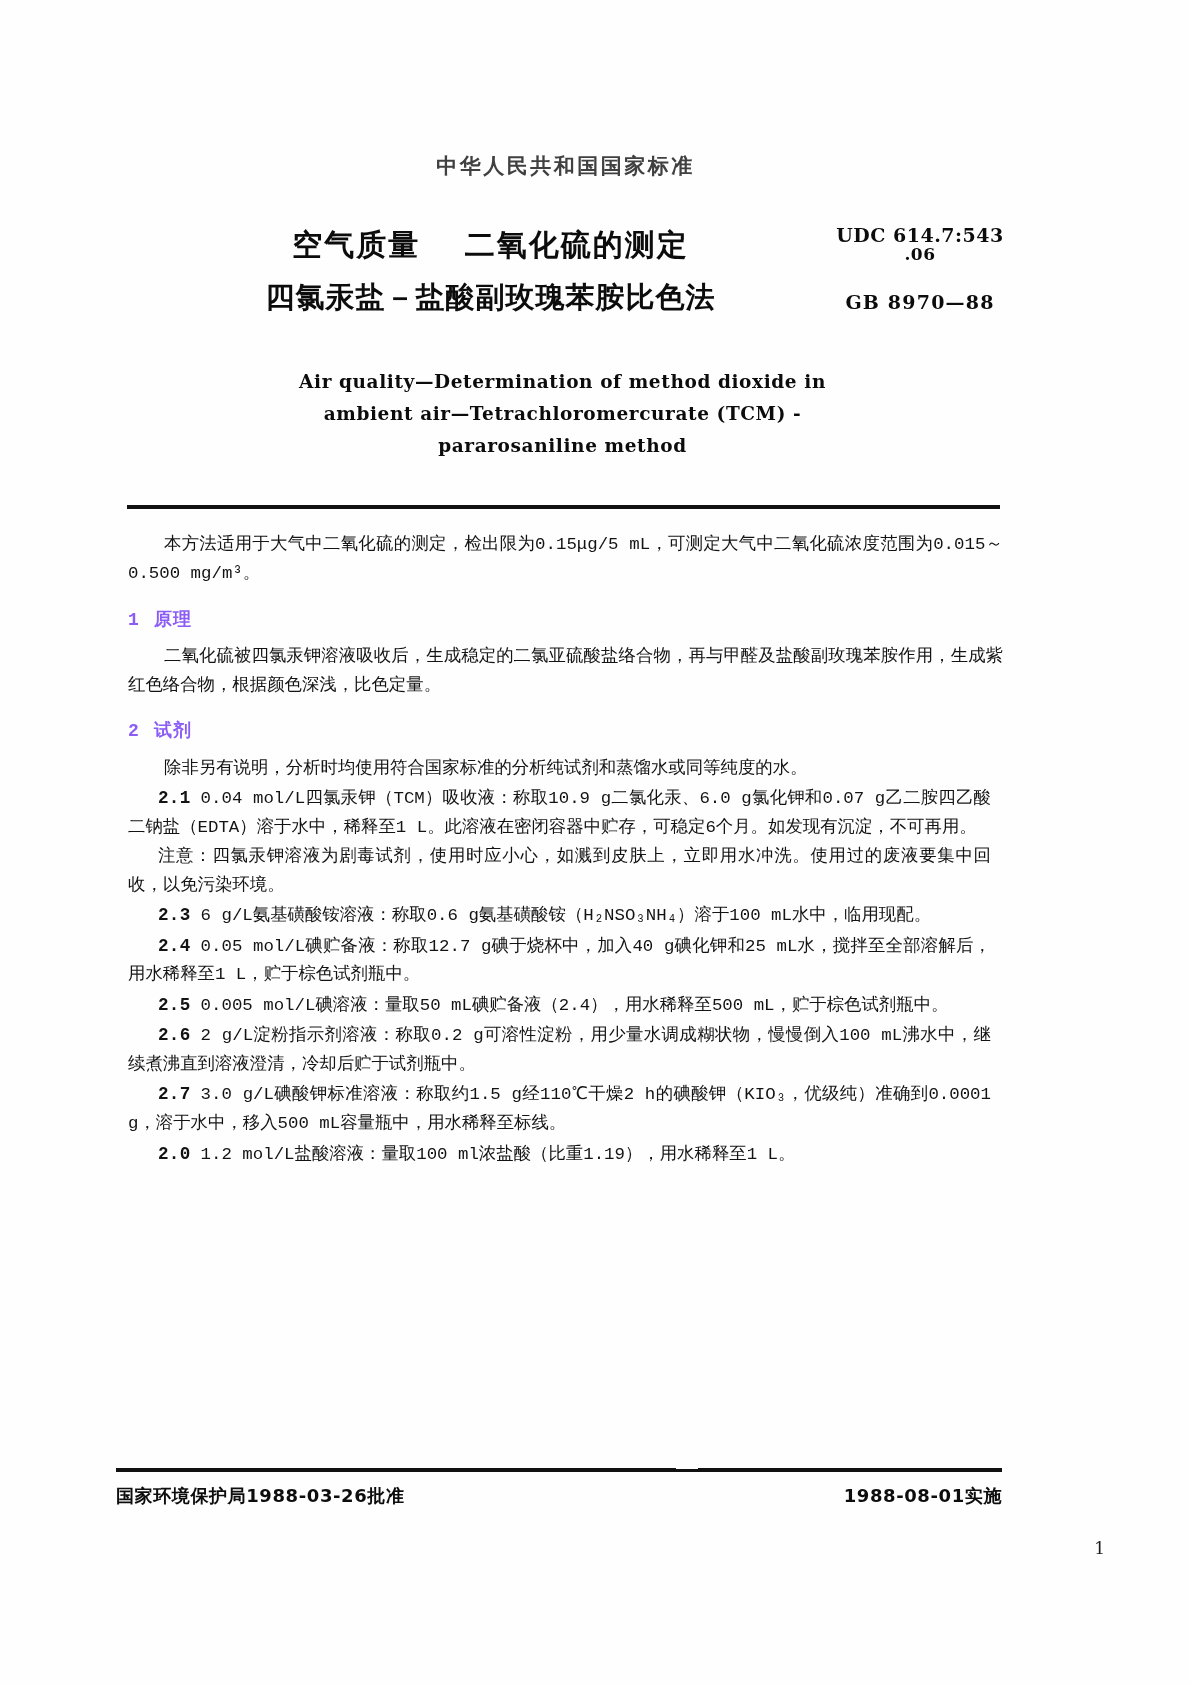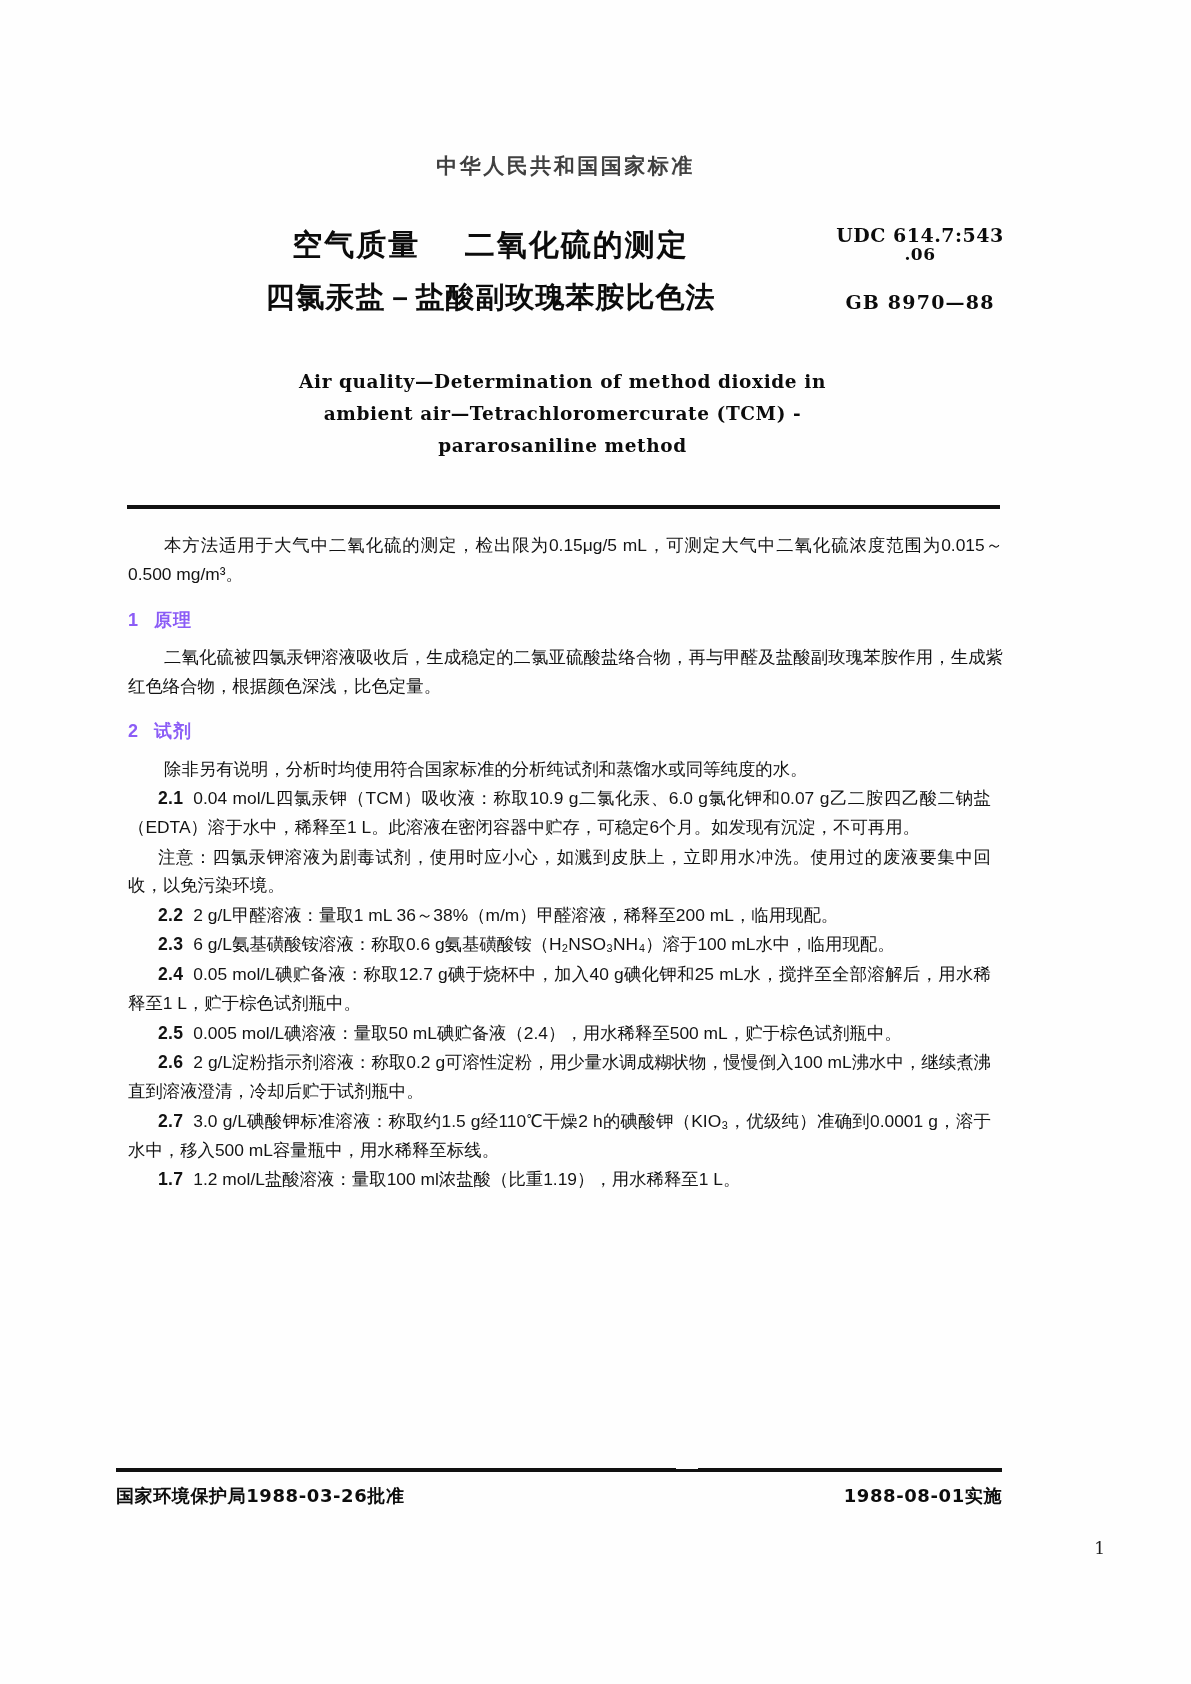--- a/index.html
+++ b/index.html
@@ -112,21 +112,21 @@
     margin-top: 44px;
     margin-left: -1px;
     width: 873px;
     height: 4px;
     background: #111;
   }
 
   
   .body-text {
     margin-top: 22px;
-    font-family: Liberation Sans, sans-serif;
+    font-family: Liberation Mono, monospace;
     font-size: 17.4px;
     line-height: 1.64;
     color: #131313;
     text-align: justify;
     text-justify: inter-character;
   }
   .para {
     margin: 0 0 1px 0;
     text-indent: 36px;
     white-space: normal;
@@ -248,39 +248,36 @@
       <p class="para">除非另有说明，分析时均使用符合国家标准的分析纯试剂和蒸馏水或同等纯度的水。</p>
 
       <div>
         <p class="item">
           <span class="lbl">2.1</span><span>0.04 mol/L四氯汞钾（TCM）吸收液：称取10.9 g二氯化汞、6.0 g氯化钾和0.07 g乙二胺四乙酸二钠盐（EDTA）溶于水中，稀释至1 L。此溶液在密闭容器中贮存，可稳定6个月。如发现有沉淀，不可再用。</span>
         </p>
         <p class="item">
           <span>注意：</span><span>四氯汞钾溶液为剧毒试剂，使用时应小心，如溅到皮肤上，立即用水冲洗。使用过的废液要集中回收，以免污染环境。</span>
         </p>
         <p class="item">
-          <span class="lbl">2.2</span><span>2 g/L甲醛溶液：量取1 mL 36～38%（m/m）甲醛溶液，稀释至200 mL，临用现配。</span>
-        </p>
-        <p class="item">
           <span class="lbl">2.3</span><span>6 g/L氨基磺酸铵溶液：称取0.6 g氨基磺酸铵（H₂NSO₃NH₄）溶于100 mL水中，临用现配。</span>
         </p>
         <p class="item">
           <span class="lbl">2.4</span><span>0.05 mol/L碘贮备液：称取12.7 g碘于烧杯中，加入40 g碘化钾和25 mL水，搅拌至全部溶解后，用水稀释至1 L，贮于棕色试剂瓶中。</span>
         </p>
         <p class="item">
           <span class="lbl">2.5</span><span>0.005 mol/L碘溶液：量取50 mL碘贮备液（2.4），用水稀释至500 mL，贮于棕色试剂瓶中。</span>
         </p>
         <p class="item">
           <span class="lbl">2.6</span><span>2 g/L淀粉指示剂溶液：称取0.2 g可溶性淀粉，用少量水调成糊状物，慢慢倒入100 mL沸水中，继续煮沸直到溶液澄清，冷却后贮于试剂瓶中。</span>
         </p>
         <p class="item">
           <span class="lbl">2.7</span><span>3.0 g/L碘酸钾标准溶液：称取约1.5 g经110℃干燥2 h的碘酸钾（KIO₃，优级纯）准确到0.0001 g，溶于水中，移入500 mL容量瓶中，用水稀释至标线。</span>
         </p>
         <p class="item">
-          <span class="lbl">1.7</span><span>1.2 mol/L盐酸溶液：量取100 ml浓盐酸（比重1.19），用水稀释至1 L。</span>
+          <span class="lbl">2.0</span><span>1.2 mol/L盐酸溶液：量取100 ml浓盐酸（比重1.19），用水稀释至1 L。</span>
         </p>
       </div>
 
     </div>
   </div>
 
   <div class="rule-bottom"></div>
 
   <div class="footer">
     <span>国家环境保护局1988-03-26批准</span>

